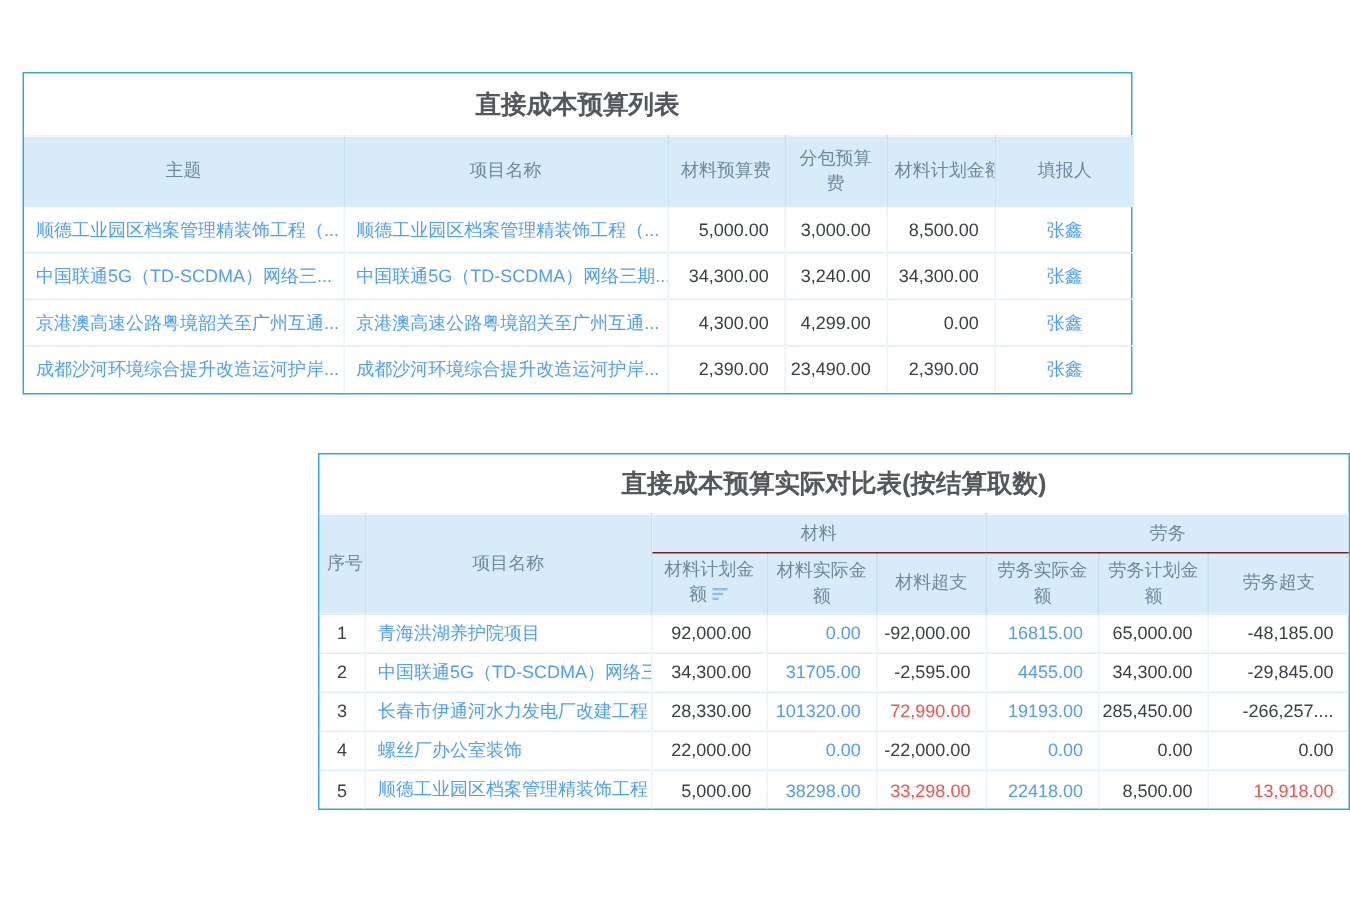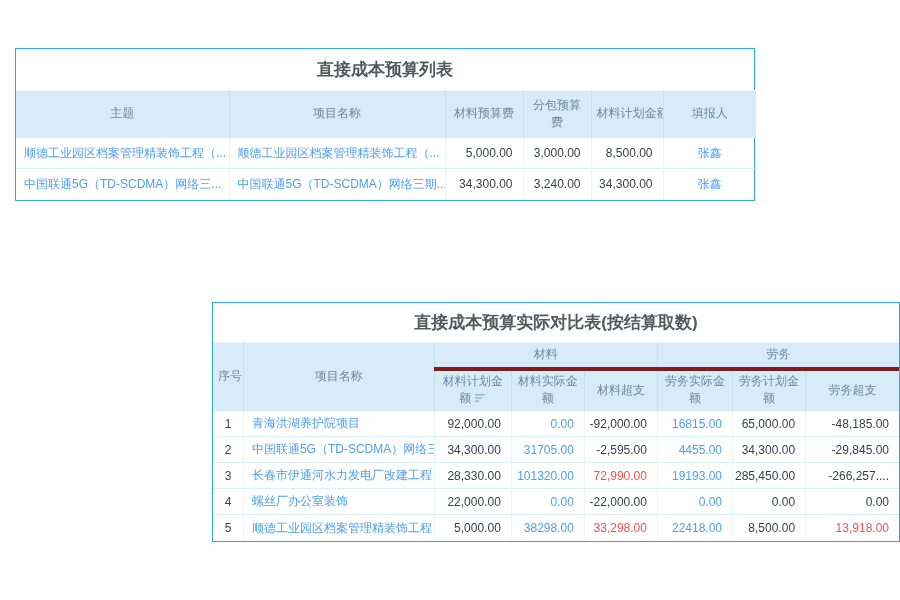--- a/index.html
+++ b/index.html
@@ -38,21 +38,21 @@
     font-weight: normal;
     border-right: 1px solid #c6e1f2;
     border-top: 1px solid #ecf6fc;
     text-align: center;
     padding: 2px 5px;
     line-height: 1.45;
     vertical-align: middle;
   }
   tr > th:last-child, tr > td:last-child { border-right: none; }
   #panel1 thead th { height: 47px; }
-  #panel2 .th-group { height: 26px; border-bottom: 4px solid #7f1d1d; }
+  #panel2 .th-group { height: 26px; border-bottom: 1px solid #7f1d1d; }
   #panel2 .th-sub { height: 40px; }
   .nowrap { white-space: nowrap; overflow: hidden; margin-top: 44px; }
   td {
     border-top: 1px solid #dceef9;
     border-right: 1px solid #e9f4fb;
     color: #383f45;
     vertical-align: middle;
     overflow: hidden;
   }
   #panel1 td { height: 31px; }
@@ -105,20 +105,36 @@
           <td class="td-num">3,000.00</td>
           <td class="td-num">8,500.00</td>
           <td class="td-name">张鑫</td>
         </tr>
         <tr>
           <td class="td-link">中国联通5G（TD-SCDMA）网络三...</td>
           <td class="td-link">中国联通5G（TD-SCDMA）网络三期...</td>
           <td class="td-num">34,300.00</td>
           <td class="td-num">3,240.00</td>
           <td class="td-num">34,300.00</td>
+          <td class="td-name">张鑫</td>
+        </tr>
+        <tr>
+          <td class="td-link">京港澳高速公路粤境韶关至广州互通...</td>
+          <td class="td-link">京港澳高速公路粤境韶关至广州互通...</td>
+          <td class="td-num">4,300.00</td>
+          <td class="td-num">4,299.00</td>
+          <td class="td-num">0.00</td>
+          <td class="td-name">张鑫</td>
+        </tr>
+        <tr>
+          <td class="td-link">成都沙河环境综合提升改造运河护岸...</td>
+          <td class="td-link">成都沙河环境综合提升改造运河护岸...</td>
+          <td class="td-num">2,390.00</td>
+          <td class="td-num">23,490.00</td>
+          <td class="td-num">2,390.00</td>
           <td class="td-name">张鑫</td>
         </tr>
       </tbody>
   </table>
 </div>
 
 <div class="panel" id="panel2">
   <div class="panel-title">直接成本预算实际对比表(按结算取数)</div>
   <table>
     <colgroup>

